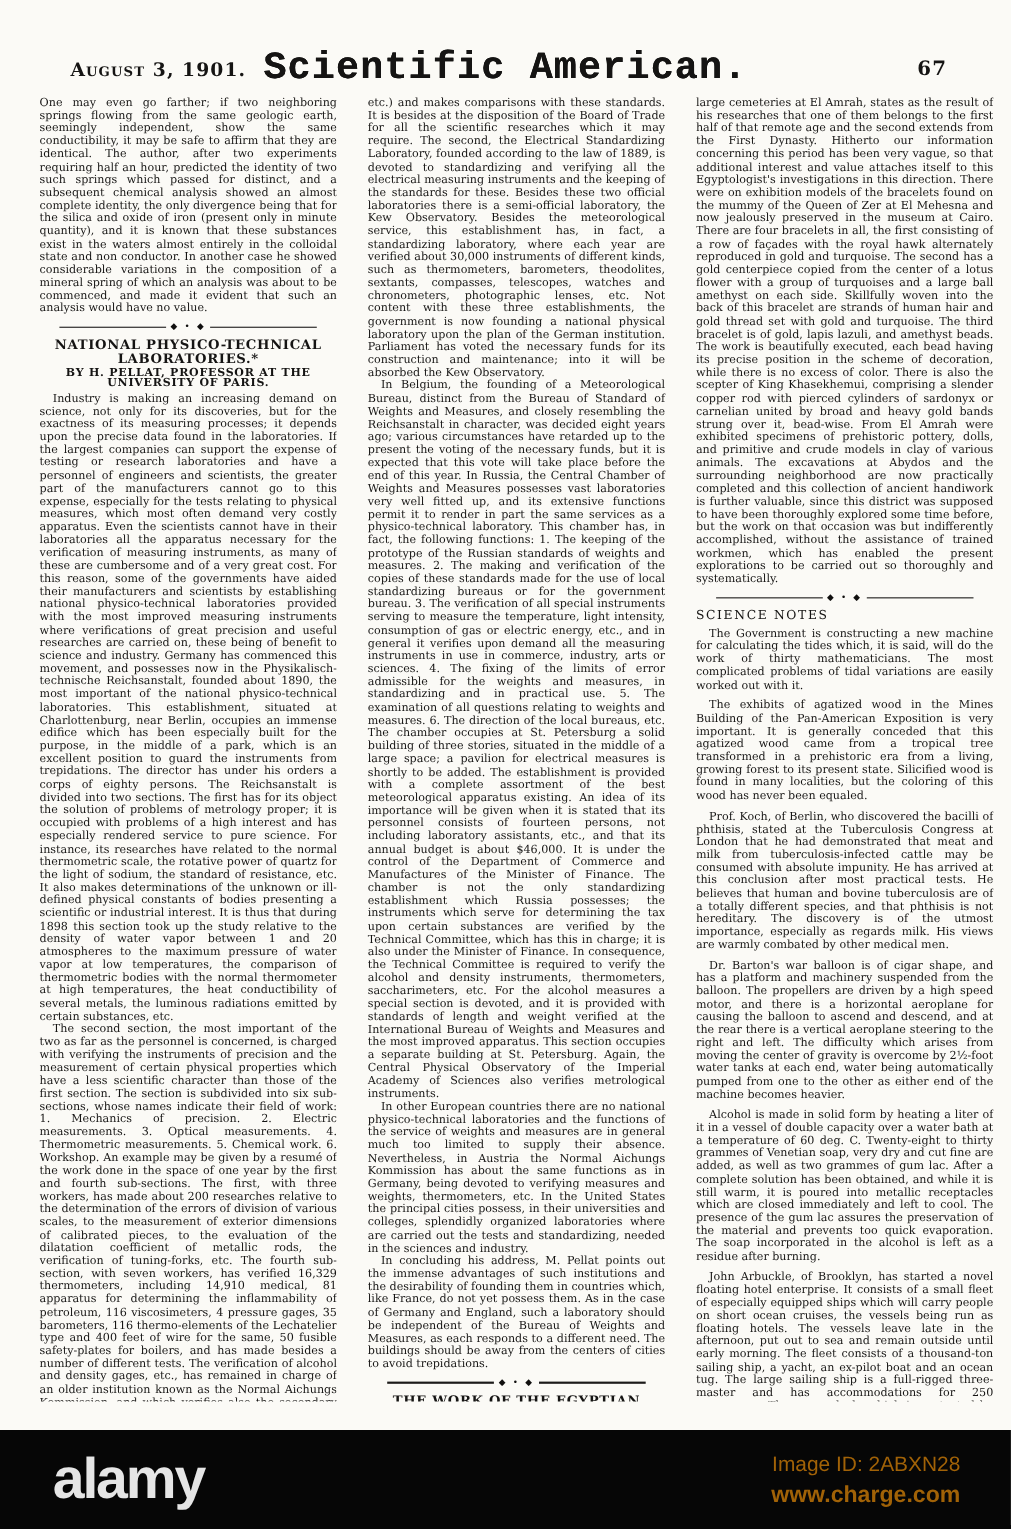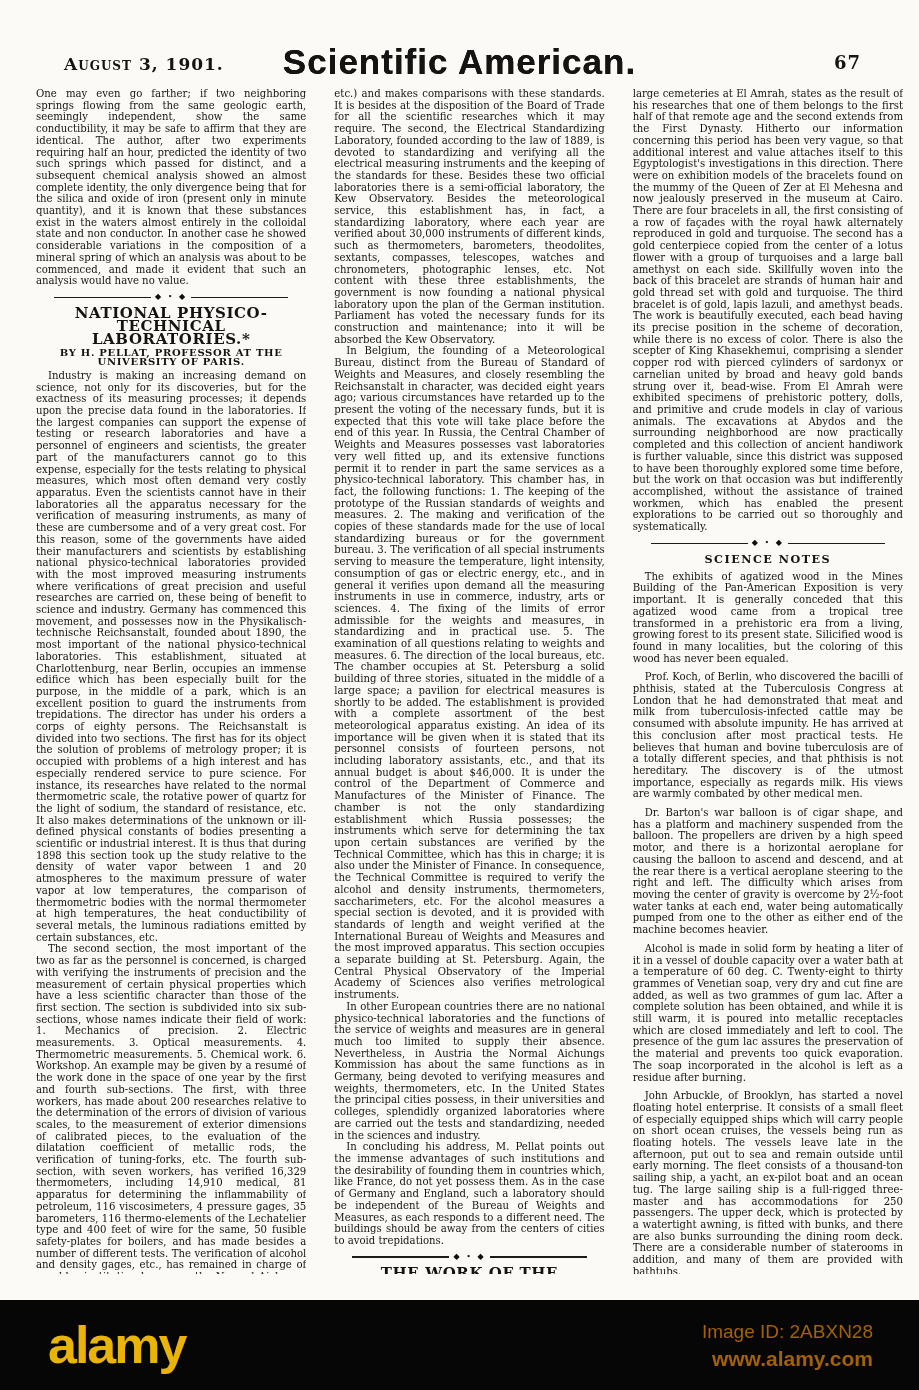--- a/index.html
+++ b/index.html
@@ -18,21 +18,21 @@
   .header .date{
     position:absolute;left:64px;top:12px;
     font-variant:small-caps;letter-spacing:1px;
     font-size:17px;font-weight:600;
   }
   .header .masthead{
     position:absolute;left:0;right:0;top:0;
     text-align:center;
     font-size:35px;font-weight:bold;
     letter-spacing:1px;
-    font-family:Liberation Sans, sans-serif;
+    font-family:Liberation Mono, monospace;
     text-shadow:0 0 0.6px #000;
   }
   .header .pageno{
     position:absolute;right:58px;top:10px;
     font-size:18px;font-weight:600;letter-spacing:1px;
   }
   
   .content{
     position:absolute;top:88px;left:36px;right:16px;
     display:flex;gap:28px;
@@ -52,43 +52,43 @@
     display:flex;align-items:center;justify-content:center;
     margin:6px 18px 5px 18px;height:9px;
   }
   .divider .line{flex:1;height:1.4px;background:#1c1b1a;}
   .divider .orn{
     font-size:8px;line-height:8px;letter-spacing:2px;
     padding:0 4px;color:#100f0e;
   }
   .art-title{
     text-align:center;font-weight:bold;
-    font-size:15px;letter-spacing:0.6px;
+    font-size:12px;letter-spacing:0.6px;
     margin:1px 0 2px 0;line-height:13px;
   }
   .art-byline{
     text-align:center;font-weight:bold;
     font-size:10px;letter-spacing:0.7px;
     margin:0 0 4px 0;line-height:9px;
   }
   .sn-title{
-    text-align:center;font-weight:bold;
+    text-align:left;font-weight:normal;
     font-size:11.2px;letter-spacing:1.5px;
     margin:0 0 5px 0;line-height:13px;
   }
   .sn p{margin:0 0 7px 0;text-indent:12px;}
   
   .wm-bar{
     position:absolute;left:0;right:0;bottom:0;height:90px;
     background:#060606;
     display:flex;align-items:center;justify-content:space-between;
     font-family:"Liberation Sans","DejaVu Sans",sans-serif;
   }
   .wm-logo{
-    color:#eab308;font-size:52px;font-weight:bold;
+    color:#e5e5e5;font-size:52px;font-weight:bold;
     letter-spacing:-2px;margin-left:48px;line-height:52px;
     font-family:"Liberation Sans",sans-serif;
   }
   .wm-right{
     margin-right:46px;text-align:right;color:#a16207;
   }
   .wm-id{font-size:19px;line-height:26px;}
   .wm-url{font-size:21px;font-weight:bold;line-height:27px;}
 </style>
 </head>
@@ -142,31 +142,32 @@
 
     <div class="col">
       <p class="cont">large cemeteries at El Amrah, states as the result of his researches that one of them belongs to the first half of that remote age and the second extends from the First Dynasty.  Hitherto our information concerning this period has been very vague, so that additional interest and value attaches itself to this Egyptologist's investigations in this direction.  There were on exhibition models of the bracelets found on the mummy of the Queen of Zer at El Mehesna and now jealously preserved in the museum at Cairo.  There are four bracelets in all, the first consisting of a row of façades with the royal hawk alternately reproduced in gold and turquoise.  The second has a gold centerpiece copied from the center of a lotus flower with a group of turquoises and a large ball amethyst on each side.  Skillfully woven into the back of this bracelet are strands of human hair and gold thread set with gold and turquoise.  The third bracelet is of gold, lapis lazuli, and amethyst beads.  The work is beautifully executed, each bead having its precise position in the scheme of decoration, while there is no excess of color.  There is also the scepter of King Khasekhemui, comprising a slender copper rod with pierced cylinders of sardonyx or carnelian united by broad and heavy gold bands strung over it, bead-wise.  From El Amrah were exhibited specimens of prehistoric pottery, dolls, and primitive and crude models in clay of various animals.  The excavations at Abydos and the surrounding neighborhood are now practically completed and this collection of ancient handiwork is further valuable, since this district was supposed to have been thoroughly explored some time before, but the work on that occasion was but indifferently accomplished, without the assistance of trained workmen, which has enabled the present explorations to be carried out so thoroughly and systematically.</p>
       <div class="divider">
         <span class="line"></span>
         <span class="orn">◆ • ◆</span>
         <span class="line"></span>
       </div>
       <h2 class="sn-title">SCIENCE NOTES</h2>
       <div class="sn">
+          <p class="">The Government is constructing a new machine for calculating the tides which, it is said, will do the work of thirty mathematicians.  The most complicated problems of tidal variations are easily worked out with it.</p>
           <p>The exhibits of agatized wood in the Mines Building of the Pan-American Exposition is very important.  It is generally conceded that this agatized wood came from a tropical tree transformed in a prehistoric era from a living, growing forest to its present state.  Silicified wood is found in many localities, but the coloring of this wood has never been equaled.</p>
           <p>Prof. Koch, of Berlin, who discovered the bacilli of phthisis, stated at the Tuberculosis Congress at London that he had demonstrated that meat and milk from tuberculosis-infected cattle may be consumed with absolute impunity.  He has arrived at this conclusion after most practical tests.  He believes that human and bovine tuberculosis are of a totally different species, and that phthisis is not hereditary.  The discovery is of the utmost importance, especially as regards milk.  His views are warmly combated by other medical men.</p>
           <p>Dr. Barton's war balloon is of cigar shape, and has a platform and machinery suspended from the balloon.  The propellers are driven by a high speed motor, and there is a horizontal aeroplane for causing the balloon to ascend and descend, and at the rear there is a vertical aeroplane steering to the right and left.  The difficulty which arises from moving the center of gravity is overcome by 2½-foot water tanks at each end, water being automatically pumped from one to the other as either end of the machine becomes heavier.</p>
           <p>Alcohol is made in solid form by heating a liter of it in a vessel of double capacity over a water bath at a temperature of 60 deg. C.  Twenty-eight to thirty grammes of Venetian soap, very dry and cut fine are added, as well as two grammes of gum lac.  After a complete solution has been obtained, and while it is still warm, it is poured into metallic receptacles which are closed immediately and left to cool.  The presence of the gum lac assures the preservation of the material and prevents too quick evaporation.  The soap incorporated in the alcohol is left as a residue after burning.</p>
           <p>John Arbuckle, of Brooklyn, has started a novel floating hotel enterprise.  It consists of a small fleet of especially equipped ships which will carry people on short ocean cruises, the vessels being run as floating hotels.  The vessels leave late in the afternoon, put out to sea and remain outside until early morning.  The fleet consists of a thousand-ton sailing ship, a yacht, an ex-pilot boat and an ocean tug.  The large sailing ship is a full-rigged three-master and has accommodations for 250 passengers.  The upper deck, which is protected by a watertight awning, is fitted with bunks, and there are also bunks surrounding the dining room deck.  There are a considerable number of staterooms in addition, and many of them are provided with bathtubs.</p>
         </div>
     </div>
 
   </div>
 
   <div class="wm-bar">
     <div class="wm-logo">alamy</div>
     <div class="wm-right">
       <div class="wm-id">Image ID: 2ABXN28</div>
-      <div class="wm-url">www.alamy.com</div>
+      <div class="wm-url">www.charge.com</div>
     </div>
   </div>
 
 </div>
 
 </body></html>

